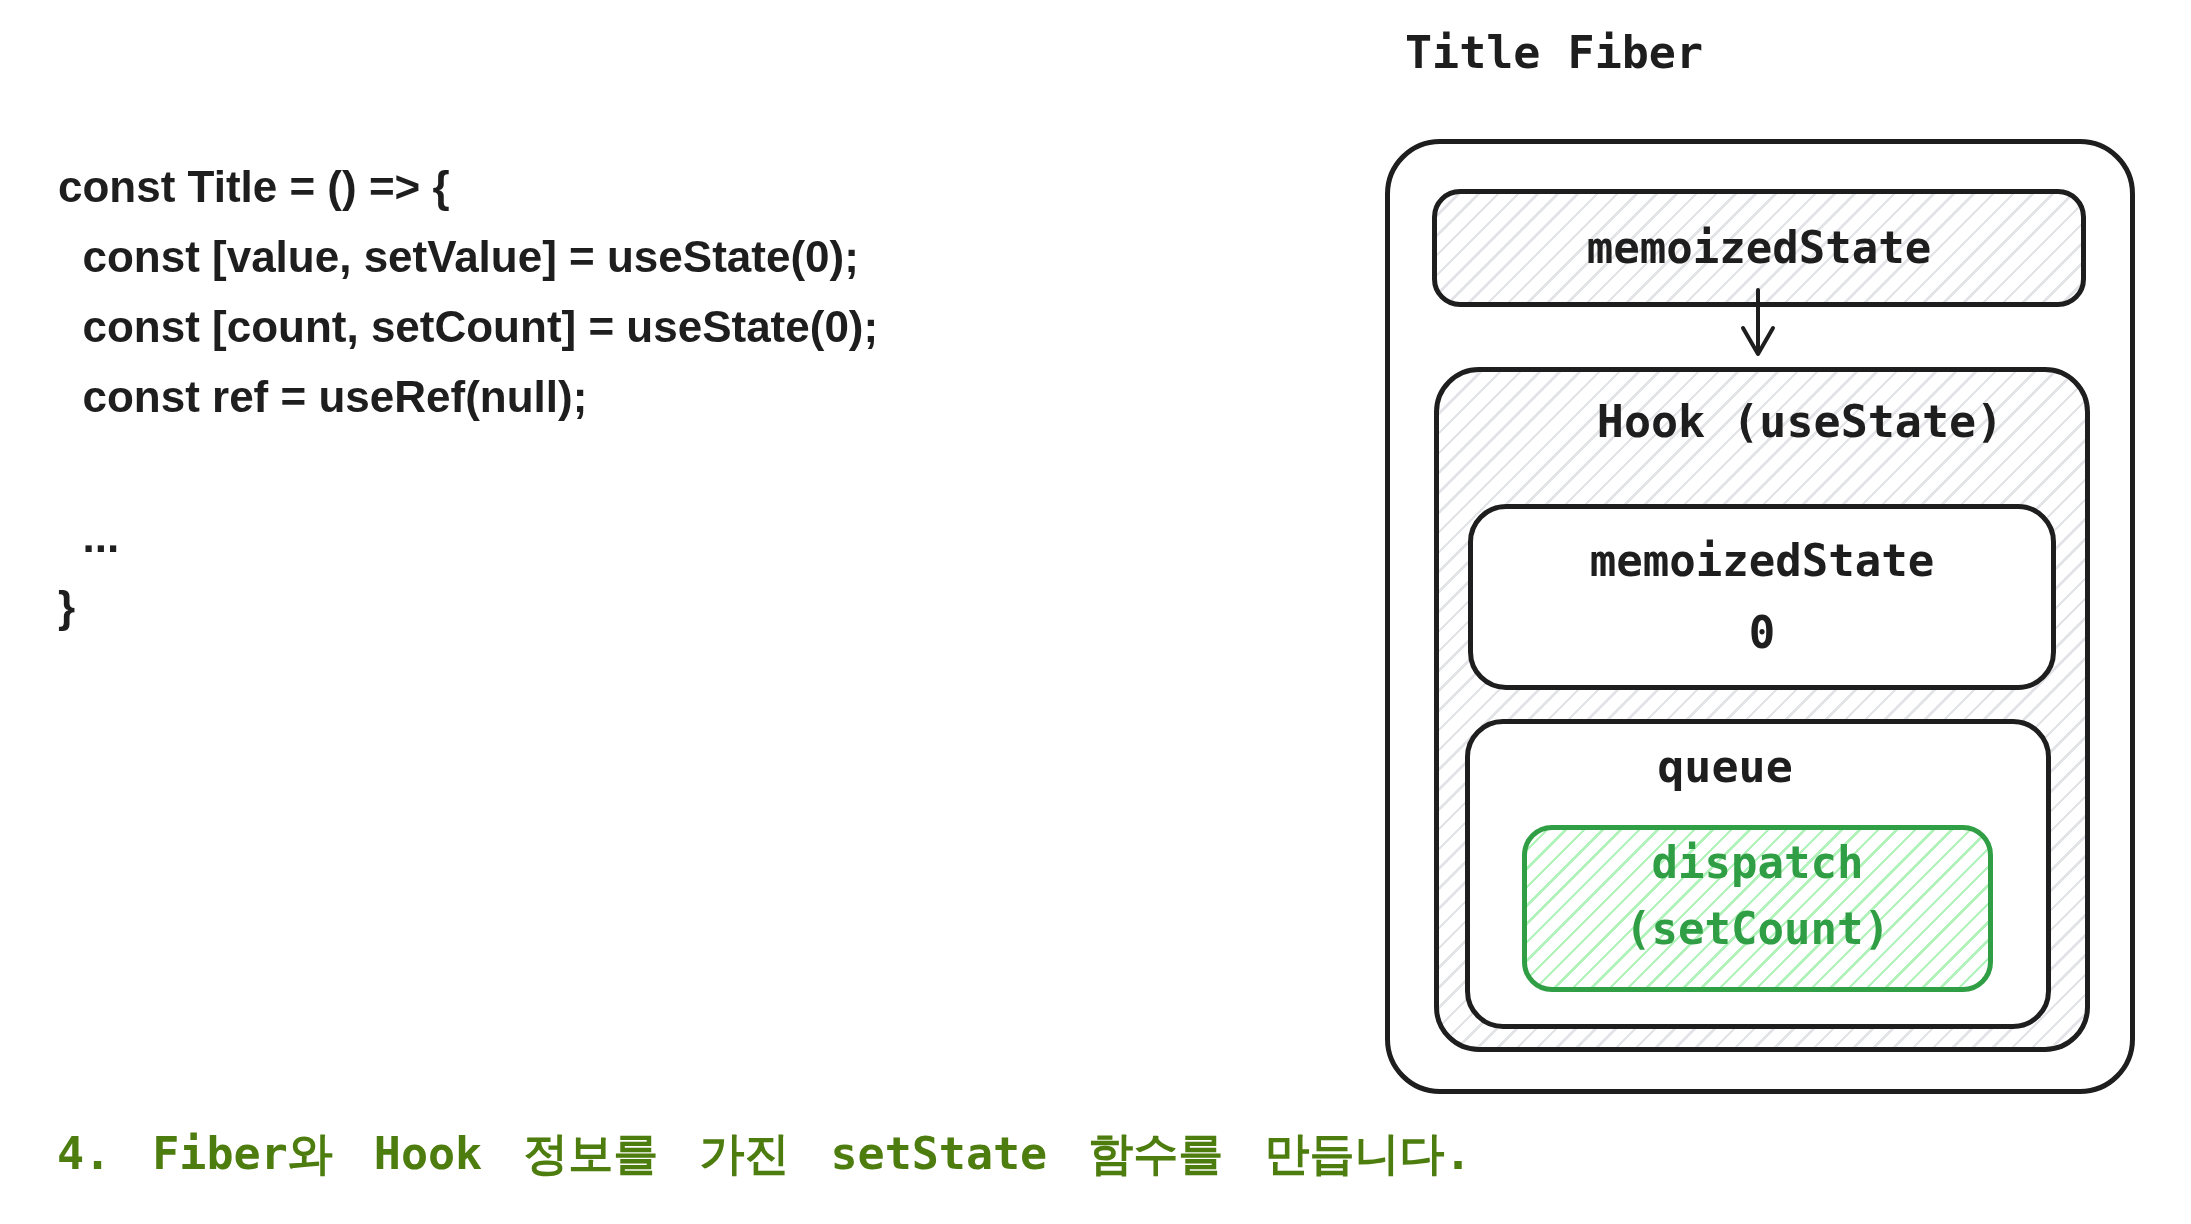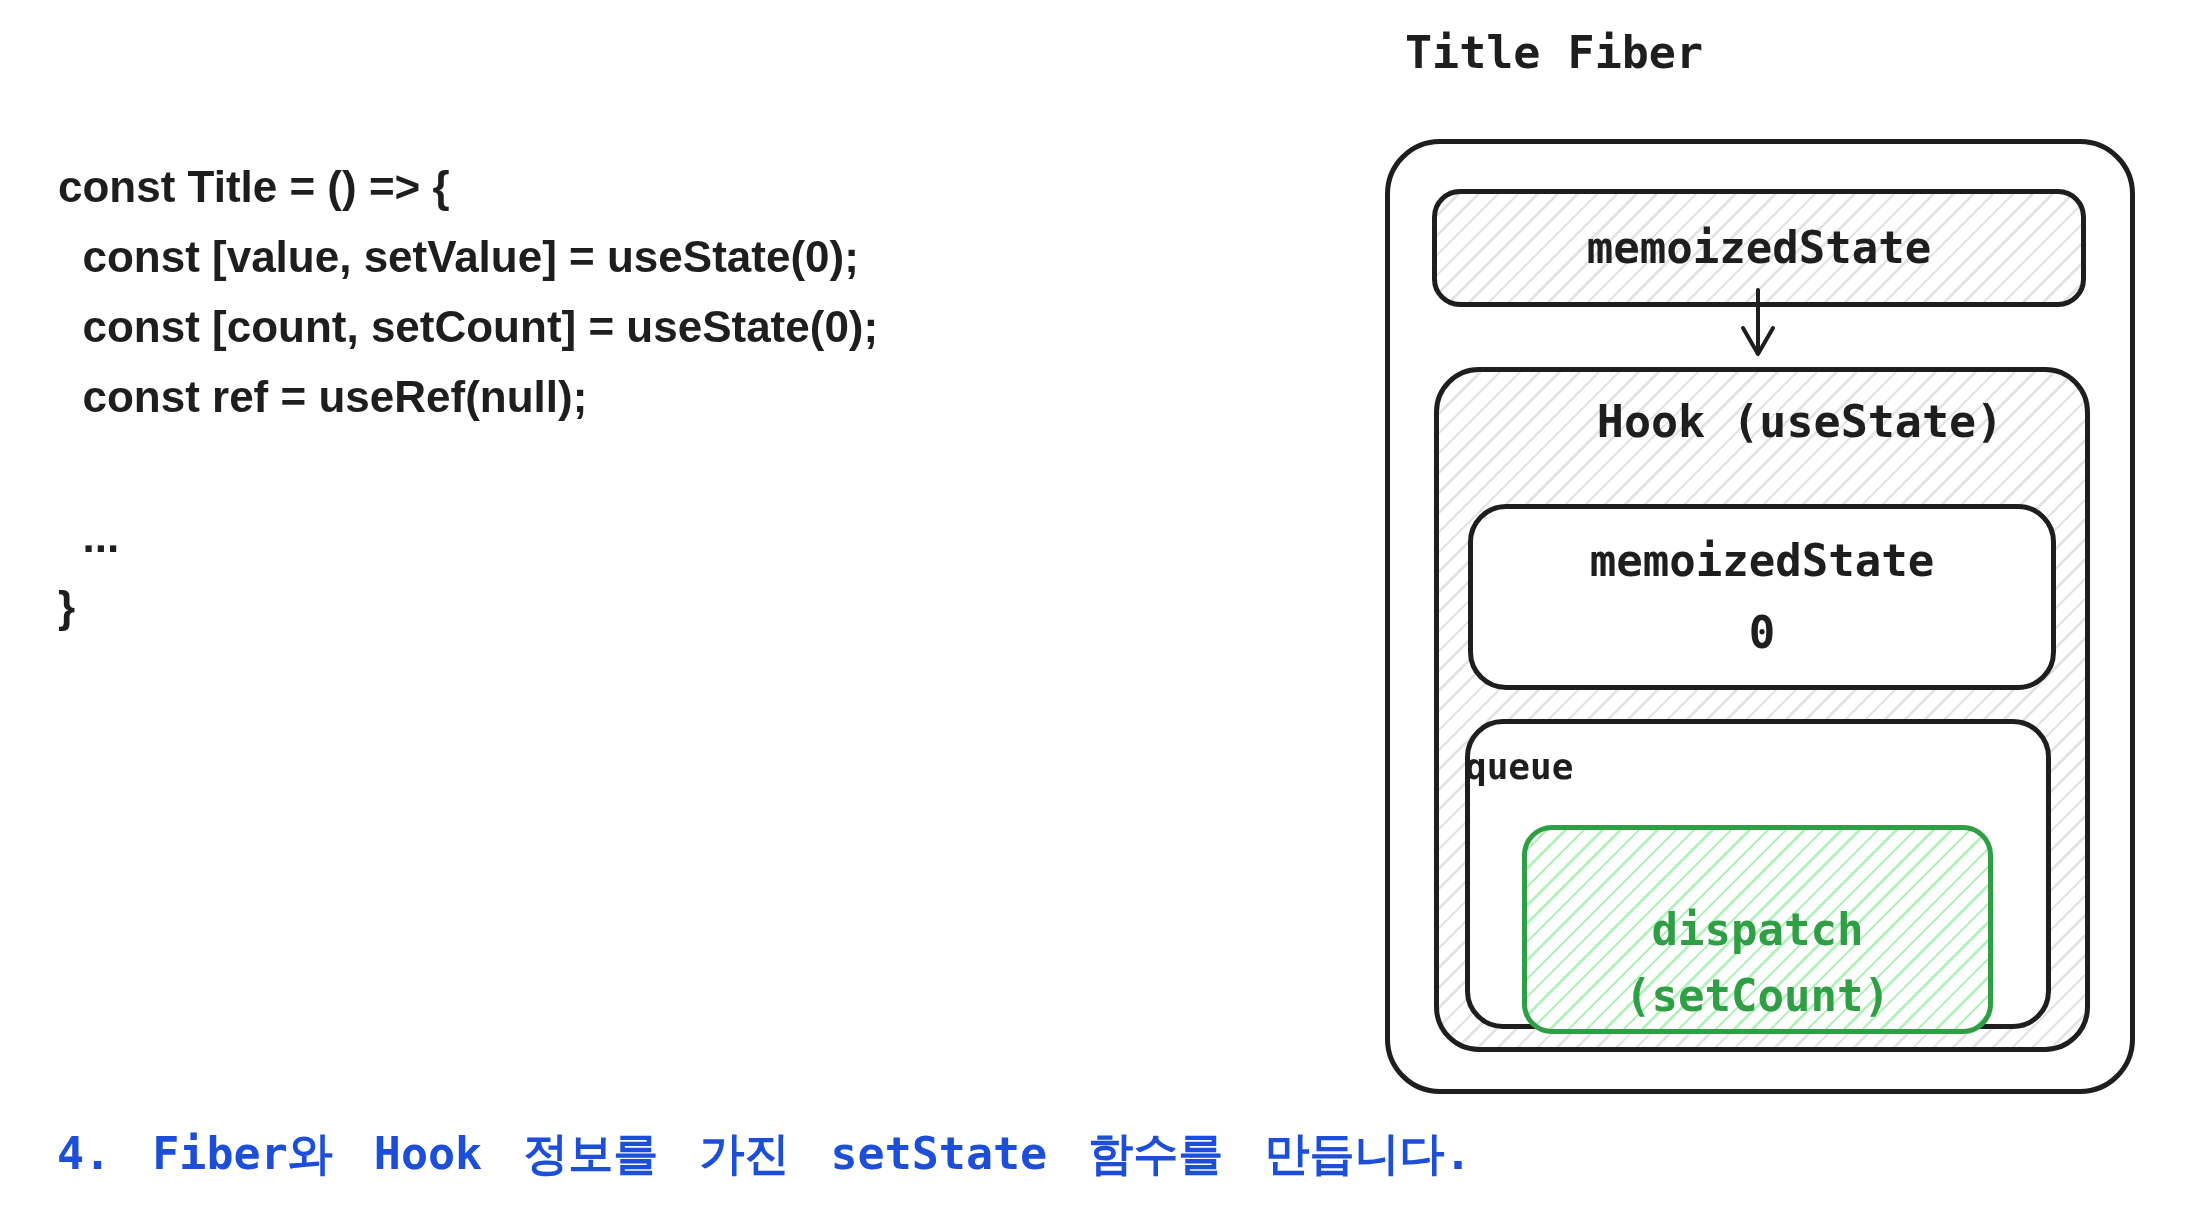--- a/index.html
+++ b/index.html
@@ -61,24 +61,24 @@
   .outer-box   { left: 1385px; top: 127px;  width: 750px; height: 955px; border-radius: 55px; }
   .memo-top-box{ left: 1432px; top: 177px;  width: 654px; height: 118px; border-radius: 28px;
                  display: flex; align-items: center; justify-content: center; }
   .hook-box    { left: 1434px; top: 355px;  width: 656px; height: 685px; border-radius: 45px; }
   .hook-label  { position: absolute; left: 1434px; top: 392px; width: 656px;
                  text-align: center; font-size: 45px; font-weight: bold; line-height: 60px; margin-left: 38px; }
   .inner-memo-box { left: 1468px; top: 492px; width: 588px; height: 186px; border-radius: 38px;
                  display: flex; flex-direction: column; align-items: center; justify-content: center; }
   .queue-box   { left: 1465px; top: 707px;  width: 586px; height: 310px; border-radius: 38px; }
   .queue-label { position: absolute; left: 1465px; top: 732px; width: 520px;
-                 font-size: 36px; font-weight: bold; line-height: 70px; }
-  .dispatch-box{ left: 1522px; top: 813px;  width: 471px; height: 209px; border-radius: 30px;
+                 text-align: center; font-size: 45px; font-weight: bold; line-height: 70px; }
+  .dispatch-box{ left: 1522px; top: 813px;  width: 471px; height: 167px; border-radius: 30px;
                  border-color: #2f9e44; color: #2f9e44;
-                 display: flex; flex-direction: column; align-items: center; justify-content: flex-end; }
+                 display: flex; flex-direction: column; align-items: center; justify-content: flex-start; }
   .box-text {
     font-size: 44px;
     font-weight: bold;
     line-height: 72px;
     text-align: center;
     white-space: nowrap;
   }
   .dispatch-box .box-text { line-height: 66px; }
   .arrow-svg {
     position: absolute;
@@ -86,21 +86,21 @@
     top: 288px;
     width: 44px;
     height: 70px;
   }
   .caption {
     position: absolute;
     left: 57px;
     top: 1124px;
     font-size: 45px;
     font-weight: bold;
-    color: #1d4ed8;
+    color: #4d7c0f;
     word-spacing: 14px;
     white-space: nowrap;
   }
 </style>
 </head>
 <body>
 
 <div class="stage">
 
   <pre class="code-block">const Title = () =&gt; {

